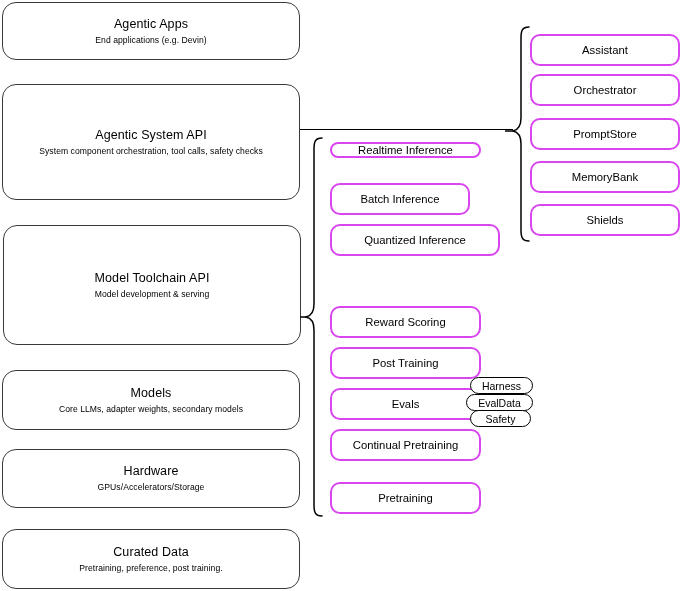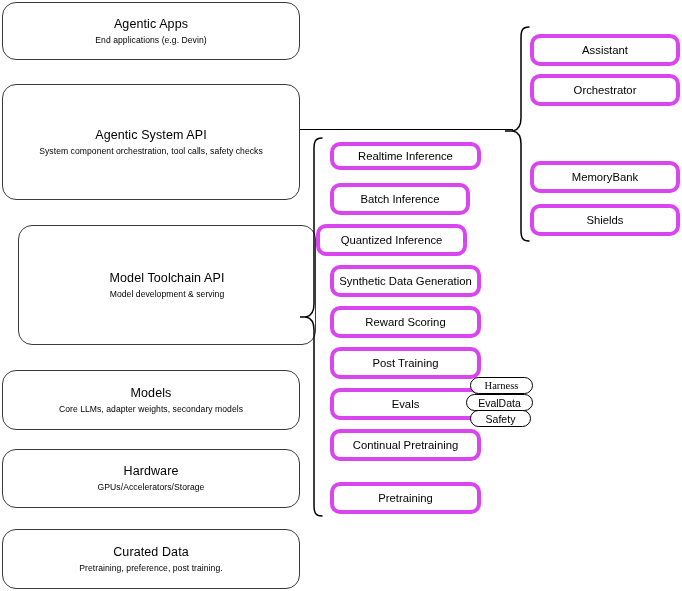--- a/index.html
+++ b/index.html
@@ -49,21 +49,21 @@
     font-size: 8.6px;
     line-height: 13px;
     color: #000;
     margin-top: 2px;
     letter-spacing: 0.05px;
   }
 
   
   .cap-box {
     border-radius: 10px;
-    border: 4px solid #d946ef;
+    border: 2px solid #d946ef;
   }
   .cap-label {
     font-size: 11.3px;
     line-height: 14px;
     color: #000;
   }
 
   
   .pill {
     position: absolute;
@@ -101,21 +101,21 @@
   <div class="node layer-box" style="left:2px; top:2px; width:298px; height:58px;">
     <div class="layer-title">Agentic Apps</div>
     <div class="layer-sub">End applications (e.g. Devin)</div>
   </div>
 
   <div class="node layer-box" style="left:2px; top:84px; width:298px; height:116px;">
     <div class="layer-title">Agentic System API</div>
     <div class="layer-sub">System component orchestration, tool calls, safety checks</div>
   </div>
 
-  <div class="node layer-box" style="left:18px; top:225px; width:298px; height:120px;">
+  <div class="node layer-box" style="left:3px; top:225px; width:298px; height:120px;">
     <div class="layer-title">Model Toolchain API</div>
     <div class="layer-sub">Model development &amp; serving</div>
   </div>
 
   <div class="node layer-box" style="left:2px; top:370px; width:298px; height:60px;">
     <div class="layer-title">Models</div>
     <div class="layer-sub">Core LLMs, adapter weights, secondary models</div>
   </div>
 
   <div class="node layer-box" style="left:2px; top:529px; width:298px; height:60px;">
@@ -130,35 +130,32 @@
 
   <div class="connector-line" style="left:300px; top:129px; width:213px; height:1.4px;"></div>
 
   <div class="brace" style="left:300px; top:136px; width:24px; height:382px;">
     <svg width="24" height="382" viewBox="0 0 24 382" fill="none">
       <path d="M22 2 C 15 2, 14 6, 14 13 L14 168 C14 176, 11 180, 6 181 C11 182, 14 186, 14 194 L14 369 C14 376, 15 380, 22 380" stroke="#000000" stroke-width="1.5" fill="none" stroke-linecap="round" stroke-linejoin="round"></path>
       <path d="M0 181 L6 181" stroke="#000000" stroke-width="1.5" stroke-linecap="round"></path>
     </svg>
   </div>
 
-  <div class="node cap-box" style="left:330px; top:142px; width:151px; height:28px;">
+  <div class="node cap-box" style="left:330px; top:142px; width:151px; height:16px;">
     <div class="cap-label">Realtime Inference</div>
   </div>
 
   <div class="node cap-box" style="left:330px; top:183px; width:140px; height:32px;text-align:center;">
     <div class="cap-label">Batch Inference</div>
   </div>
 
-  <div class="node cap-box" style="left:316px; top:224px; width:151px; height:32px;">
+  <div class="node cap-box" style="left:330px; top:224px; width:170px; height:32px;">
     <div class="cap-label">Quantized Inference</div>
   </div>
 
-  <div class="node cap-box" style="left:330px; top:265px; width:151px; height:32px;">
-    <div class="cap-label">Synthetic Data Generation</div>
-  </div>
 
   <div class="node cap-box" style="left:330px; top:306px; width:151px; height:32px;">
     <div class="cap-label">Reward Scoring</div>
   </div>
 
   <div class="node cap-box" style="left:330px; top:347px; width:151px; height:32px;">
     <div class="cap-label">Post Training</div>
   </div>
 
   <div class="node cap-box" style="left:330px; top:388px; width:151px; height:32px;">
@@ -166,21 +163,21 @@
   </div>
 
   <div class="node cap-box" style="left:330px; top:429px; width:151px; height:32px;">
     <div class="cap-label">Continual Pretraining</div>
   </div>
 
   <div class="node cap-box" style="left:330px; top:482px; width:151px; height:32px;">
     <div class="cap-label">Pretraining</div>
   </div>
 
-  <div class="pill" style="left:470px; top:377px; width:63px; height:17px;font-family:Liberation Serif, serif;">
+  <div class="pill" style="left:470px; top:377px; width:63px; height:17px;">
     <span>Harness</span>
   </div>
 
   <div class="pill" style="left:466px; top:394px; width:67px; height:17px;">
     <span>EvalData</span>
   </div>
 
   <div class="pill" style="left:470px; top:410px; width:61px; height:17px;">
     <span>Safety</span>
   </div>
@@ -193,20 +190,23 @@
   </div>
 
   <div class="node cap-box" style="left:530px; top:34px; width:150px; height:32px;">
     <div class="cap-label">Assistant</div>
   </div>
 
   <div class="node cap-box" style="left:530px; top:74px; width:150px; height:32px;">
     <div class="cap-label">Orchestrator</div>
   </div>
 
+  <div class="node cap-box" style="left:530px; top:118px; width:150px; height:32px;">
+    <div class="cap-label">PromptStore</div>
+  </div>
 
   <div class="node cap-box" style="left:530px; top:161px; width:150px; height:32px;">
     <div class="cap-label">MemoryBank</div>
   </div>
 
   <div class="node cap-box" style="left:530px; top:204px; width:150px; height:32px;">
     <div class="cap-label">Shields</div>
   </div>
 
 </div>

